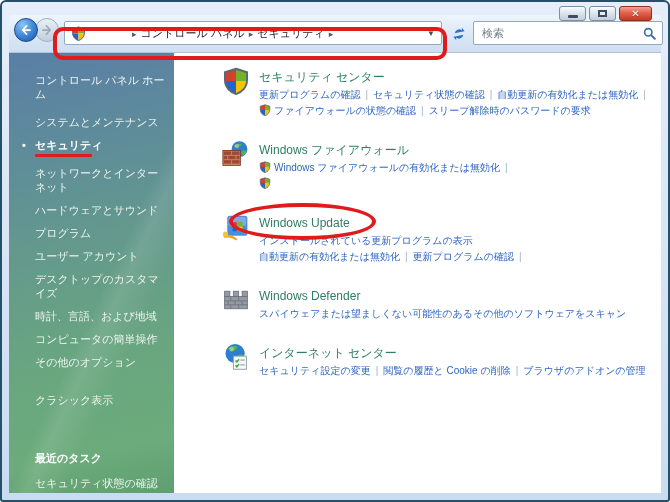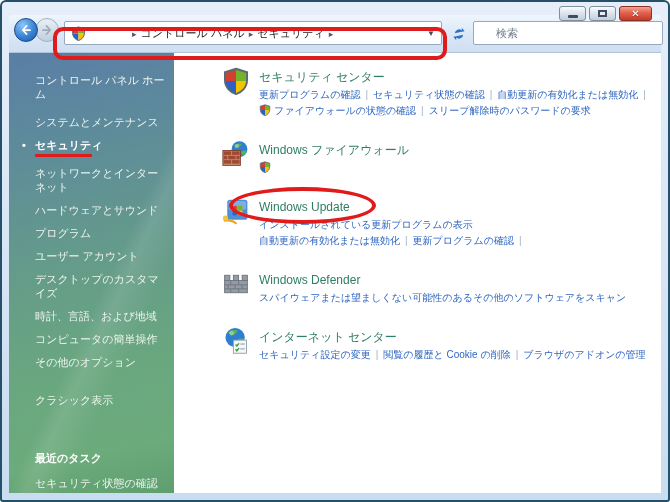--- a/index.html
+++ b/index.html
@@ -26,21 +26,21 @@
   .circle.back{left:0;border:1px solid #1c4a86;background:radial-gradient(circle at 35% 28%,#8cc6f4,#3a82d4 55%,#1b57a9);z-index:2;}
   .circle.fwd{left:21px;border:1px solid #9fb0c2;background:linear-gradient(#e9eff6,#c2cfdd);z-index:1;}
   .addressbar{position:absolute;left:55px;top:6px;width:378px;height:24px;background:#fff;border:1px solid #96a8bd;
               border-radius:2px;box-sizing:border-box;display:flex;align-items:center;padding:0 4px 0 6px;font-size:11px;color:#222;gap:40px;}
   .crumb-arrow{color:#4a5a6c;font-size:9px;margin:0 4px;}
   .crumb{cursor:pointer;white-space:nowrap;}
   .addr-spacer{flex:1;}
   .addr-drop{color:#3d4c5e;font-size:8px;cursor:pointer;padding:0 2px;}
   .refresh-btn{position:absolute;left:440px;top:8px;width:19px;height:21px;display:flex;align-items:center;justify-content:center;cursor:pointer;}
   .searchbox{position:absolute;left:464px;top:6px;width:190px;height:24px;background:#fff;border:1px solid #96a8bd;border-radius:2px;
-             box-sizing:border-box;display:flex;align-items:center;padding:0 20px;gap:14px;}
+             box-sizing:border-box;display:flex;align-items:center;padding:0 6px;gap:14px;}
   .searchbox input{flex:1;border:none;outline:none;font-size:11px;color:#333;background:transparent;
                    font-family:"Liberation Sans","DejaVu Sans",sans-serif;}
   .searchbox input::placeholder{color:#6c7a89;}
   
   .content{position:absolute;left:7px;right:7px;top:50px;bottom:7px;background:#fff;border-top:1px solid #b0c4d8;overflow:hidden;}
   .sidebar{position:absolute;left:0;top:0;bottom:0;width:165px;color:#eef4ef;font-size:11px;
            background:linear-gradient(168deg,#5a7ea6 0%,#5e8c9a 22%,#649a8b 45%,#69a680 68%,#6cab7b 88%,#5f9e6e 100%);
            box-sizing:border-box;padding:20px 6px 8px 26px;}
   .sidebar::after{content:"";position:absolute;inset:0;pointer-events:none;
            background:linear-gradient(115deg,rgba(255,255,255,0) 55%,rgba(255,255,255,.10) 60%,rgba(255,255,255,0) 70%);}
@@ -217,20 +217,33 @@
                           <path d="M12 1.5 L21.5 4.5 V11 C21.5 17.5 17 21.7 12 23.2 C7 21.7 2.5 17.5 2.5 11 V4.5 Z"></path>
                         </clipPath>
                       </defs>
     <g clip-path="url(#cp12uac-shield-icon)">
       <rect x="0" y="0" width="12" height="12" fill="#d3402e"></rect>
                         <rect x="12" y="0" width="12" height="12" fill="#73b229"></rect>
       <rect x="0" y="12" width="12" height="12" fill="#2a62c8"></rect>
                         <rect x="12" y="12" width="12" height="12" fill="#f5c400"></rect>
     </g>
     <path d="M12 1.5 L21.5 4.5 V11 C21.5 17.5 17 21.7 12 23.2 C7 21.7 2.5 17.5 2.5 11 V4.5 Z" fill="none" stroke="#58687a" stroke-width="1.6"></path>
+  </svg></span><span class="lnk">Windows ファイアウォールの有効化または無効化</span><span class="sep">|</span></div><div class="sec-row"><span class="uac"><svg width="12" height="12" viewBox="0 0 24 24">
+    <defs>
+                        <clipPath id="cp12uac-shield-icon">
+                          <path d="M12 1.5 L21.5 4.5 V11 C21.5 17.5 17 21.7 12 23.2 C7 21.7 2.5 17.5 2.5 11 V4.5 Z"></path>
+                        </clipPath>
+                      </defs>
+    <g clip-path="url(#cp12uac-shield-icon)">
+      <rect x="0" y="0" width="12" height="12" fill="#d3402e"></rect>
+                        <rect x="12" y="0" width="12" height="12" fill="#73b229"></rect>
+      <rect x="0" y="12" width="12" height="12" fill="#2a62c8"></rect>
+                        <rect x="12" y="12" width="12" height="12" fill="#f5c400"></rect>
+    </g>
+    <path d="M12 1.5 L21.5 4.5 V11 C21.5 17.5 17 21.7 12 23.2 C7 21.7 2.5 17.5 2.5 11 V4.5 Z" fill="none" stroke="#58687a" stroke-width="1.6"></path>
   </svg></span></div></div>
             </div>
             <div class="section">
               <div class="sec-icon"><svg width="28" height="28" viewBox="0 0 32 32">
      <rect x="6" y="3" width="23" height="23" rx="3" fill="#4d8ed8"></rect>
      <rect x="7.5" y="4.5" width="20" height="10" rx="2" fill="rgba(255,255,255,.28)"></rect>
      <g>
        <path d="M12 11 Q16 9.5 17 10.5 L17 15 Q13 16 12 15 Z" fill="#d6412b"></path>
        <path d="M18 10.5 Q22 9 23.5 10 L23.5 14.5 Q19.5 15.5 18 15 Z" fill="#76b52a"></path>
        <path d="M12 16 Q16 15 17 15.8 L17 20.5 Q13 21.5 12 20.5 Z" fill="#2a62c8"></path>

